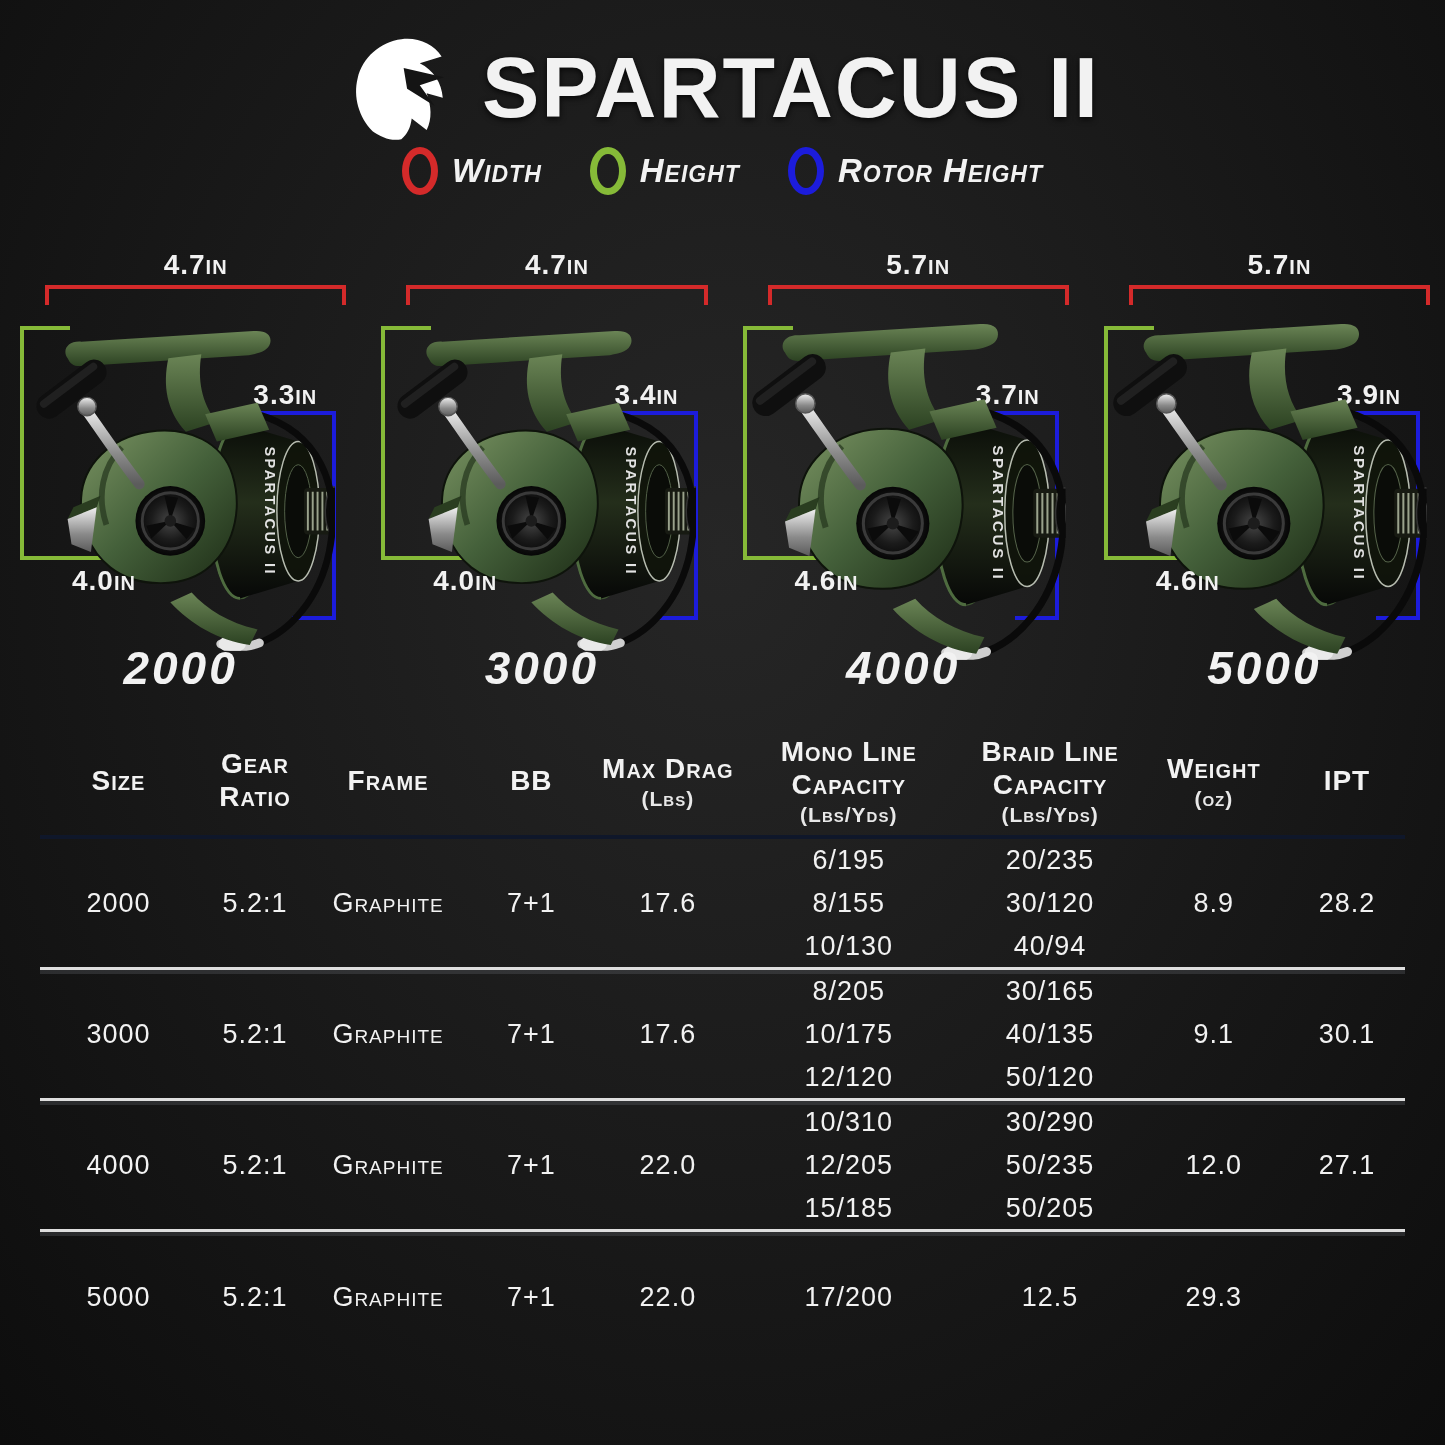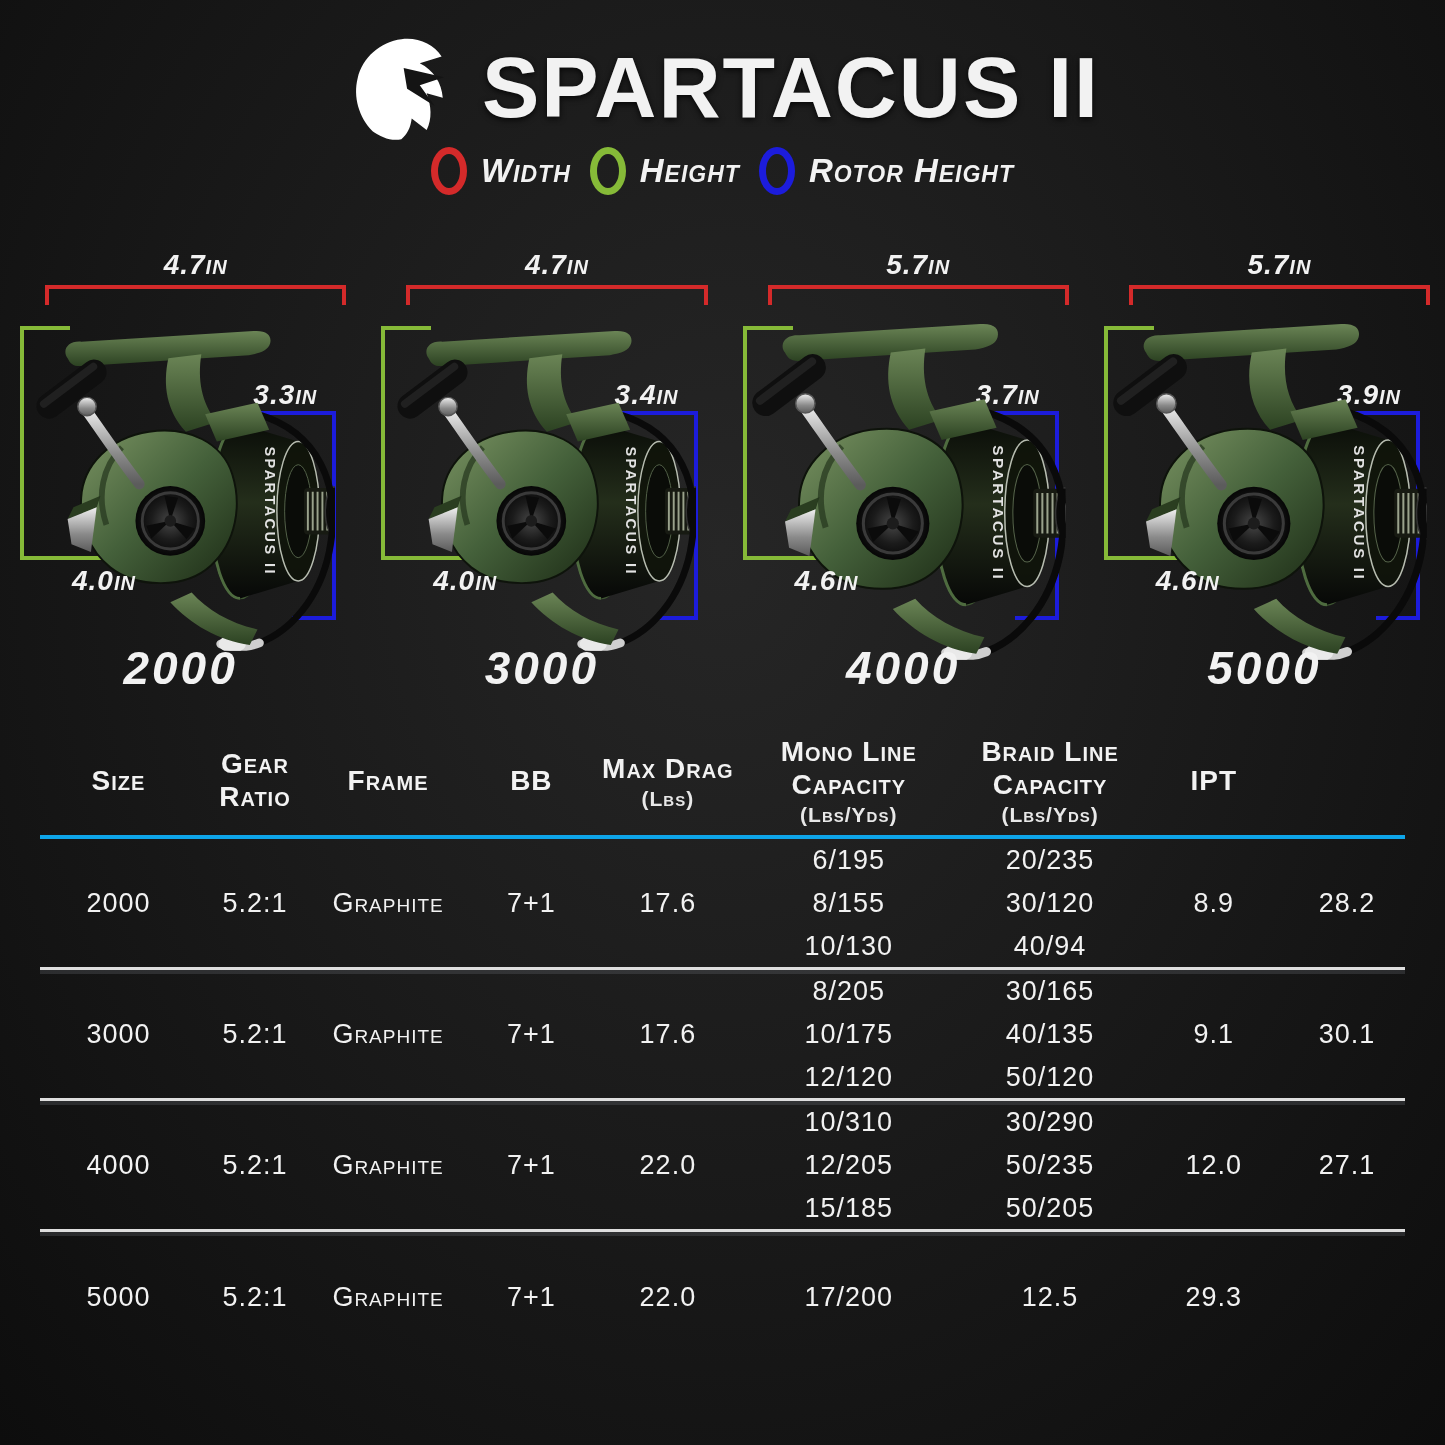--- a/index.html
+++ b/index.html
@@ -14,29 +14,29 @@
   
   .brand-header { height:125px; padding-top:50px; display:flex; align-items:center; justify-content:center; gap:22px; }
   .helmet-logo { width:115px; height:115px; flex:0 0 auto; }
   .page-title {
     font-size:86px; font-weight:bold; letter-spacing:2px;
     text-shadow:0 2px 6px rgba(0,0,0,.8);
     white-space:nowrap;
   }
 
   
-  .legend { margin-top:22px; height:48px; display:flex; justify-content:center; align-items:center; gap:19px; }
+  .legend { margin-top:22px; height:48px; display:flex; justify-content:center; align-items:center; gap:48px; }
   .legend-item { display:flex; align-items:center; gap:14px; }
   .ring { width:36px; height:48px; border:7px solid var(--c); border-radius:50%; }
   .legend-label { font-style:italic; font-variant:small-caps; font-weight:bold; font-size:33px; letter-spacing:1px; }
 
   
   .reels { margin-top:26px; height:460px; display:grid; grid-template-columns:repeat(4,1fr); }
   .reel-cell { position:relative; }
-  .dim-label { position:absolute; font-style:italic; font-variant:small-caps; font-weight:bold; font-size:28px; letter-spacing:1px; }
+  .dim-label { position:absolute; font-variant:small-caps; font-weight:bold; font-size:28px; letter-spacing:1px; }
   .dim-w { top:28px; left:45px; right:15px; text-align:center; }
   .dim-rh { top:158px; right:44px; }
   .dim-h { top:344px; left:72px; }
   .brk { position:absolute; }
   .brk-red { top:64px; left:45px; right:15px; height:20px;
     border-top:4px solid var(--c); border-left:4px solid var(--c); border-right:4px solid var(--c); }
   .brk-green { top:105px; left:20px; width:120px; height:234px; border-left:4px solid var(--c); }
   .brk-green::before { content:""; position:absolute; top:0; left:0; width:46px; height:4px; background:var(--c); }
   .brk-green::after  { content:""; position:absolute; bottom:0; left:0; width:118px; height:4px; background:var(--c); }
   .brk-blue { top:190px; right:25px; width:115px; height:209px; border-right:4px solid var(--c); }
@@ -44,21 +44,21 @@
   .brk-blue::after  { content:""; position:absolute; bottom:0; right:0; width:40px; height:4px; background:var(--c); }
   .reel-svg { position:absolute; top:100px; left:25px; width:310px; height:330px; }
   .reel-lg { transform:scale(1.05); transform-origin:50% 45%; }
   .spool-text { font-family:"Liberation Sans", sans-serif; font-weight:bold; font-size:15px; letter-spacing:2.5px; fill:#e3e3e3; }
   .size-label { position:absolute; top:420px; left:0; right:0; text-align:center;
     font-style:italic; font-weight:bold; font-size:46px; letter-spacing:3px; }
 
   
   .spec-table { margin:46px 40px 0; }
   .t-row { display:grid; grid-template-columns:11.5% 8.5% 11% 10% 10% 16.5% 13% 11% 8.5%; align-items:center; }
-  .t-head { height:112px; border-bottom:4px solid #0ea5e9; }
+  .t-head { height:112px; border-bottom:4px solid #0f172a; }
   .h-cell { display:flex; flex-direction:column; align-items:center; justify-content:center; text-align:center; }
   .h-label { font-variant:small-caps; font-weight:bold; font-size:28px; letter-spacing:1px; line-height:33px; }
   .t-head .h-cell:nth-child(5) .h-label { white-space:nowrap; }
   .h-sub { font-variant:small-caps; font-weight:bold; font-size:21px; letter-spacing:1px; margin-top:2px; color:#e8e8e8; }
   .t-data { height:131px; border-bottom:3px solid #dedede; box-shadow:0 4px 0 rgba(130,135,145,.22); }
   .t-data:last-child { border-bottom:none; box-shadow:none; }
   .d-cell { text-align:center; font-variant:small-caps; font-weight:400; font-size:27px; letter-spacing:1px; }
   .cap-cell { display:flex; flex-direction:column; justify-content:center; }
   .cap-cell span { line-height:43px; }
 </style>
@@ -259,20 +259,24 @@
       </div>
       <div class="h-cell">
         <span class="h-label">Mono Line Capacity</span>
         <span class="h-sub">(Lbs/Yds)</span>
       </div>
       <div class="h-cell">
         <span class="h-label">Braid Line Capacity</span>
         <span class="h-sub">(Lbs/Yds)</span>
       </div>
       <div class="h-cell">
+        <span class="h-label">Weight</span>
+        <span class="h-sub">(oz)</span>
+      </div>
+      <div class="h-cell">
         <span class="h-label">IPT</span>
         <span class="h-sub"></span>
       </div>
     </div>
 
     <div class="t-row t-data">
       <div class="d-cell">2000</div>
       <div class="d-cell">5.2:1</div>
       <div class="d-cell">Graphite</div>
       <div class="d-cell">7+1</div>

